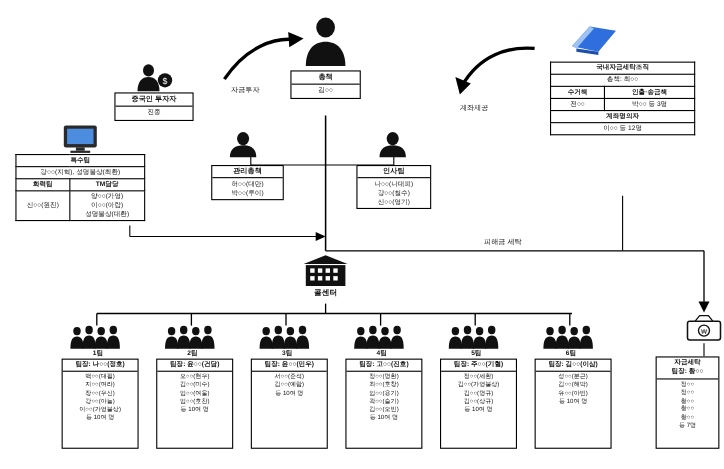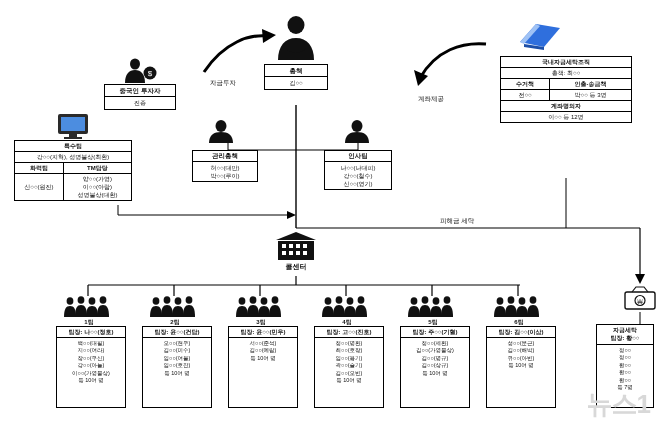--- a/index.html
+++ b/index.html
@@ -408,15 +408,14 @@
   <div class="node teambox" style="left:486px;top:326px;width:70px;height:82px;">
     <div class="team-head">팀장: 김○○(이삼)</div>
     <div class="team-body">
       <div>성○○(분근)</div>
       <div>김○○(해박)</div>
       <div>유○○(아빈)</div>
       <div>등 10여 명</div>
     </div>
   </div>
 
-  <div class="wm">뉴스1</div>
 
 </div>
 
 </body></html>

